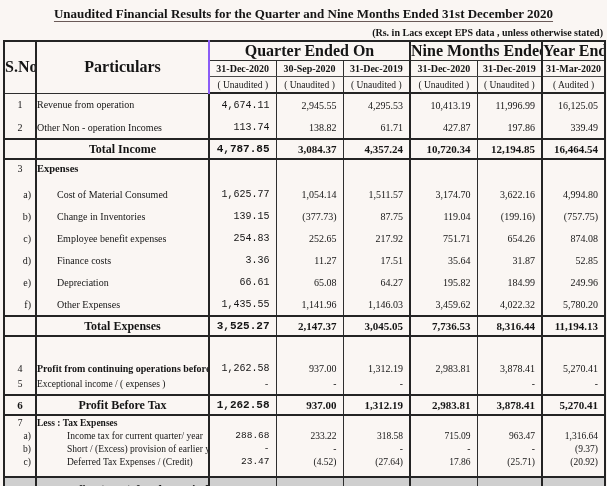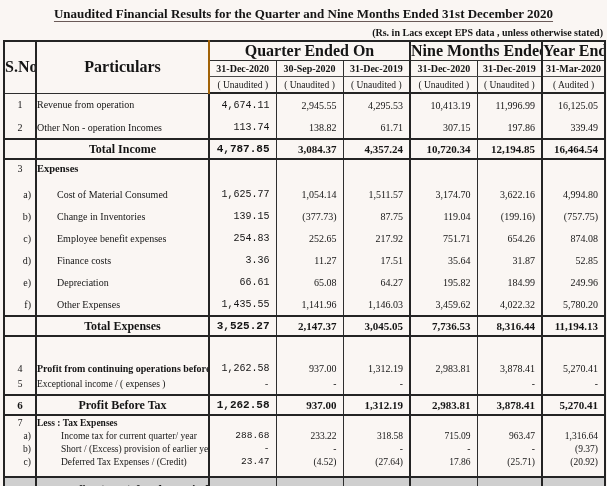--- a/index.html
+++ b/index.html
@@ -39,21 +39,21 @@
     border-left: 1px solid #2e2e2e;
     padding: 0;
     overflow: hidden;
     white-space: nowrap;
   }
   
   thead th { font-weight: bold; vertical-align: middle; }
   th.h-sno {
     width: 32px; font-size: 10.5px; border-right: 2px solid #242424;
   }
-  th.h-part { width: 173px; font-size: 12px; border-right: 2px solid #a16207; }
+  th.h-part { width: 173px; font-size: 12px; border-right: 2px solid #8b5cf6; }
   tr.group-row th { height: 16px; font-size: 16px; border-bottom: 1px solid #2e2e2e; }
   th.g-thick { border-left: 2px solid #242424; }
   tr.date-row td { height: 15px; font-size: 10px; font-weight: bold; text-align: center; border-bottom: 1px solid #4a4a4a; margin-left: 32px; }
   tr.status-row td { height: 15px; font-size: 9.5px; text-align: center; border-bottom: 2px solid #242424; }
   tr.date-row td.g-thick, tr.status-row td.g-thick { border-left: 2px solid #242424; }
   
   tbody td:nth-child(1) { text-align: center; }
   tbody td:nth-child(2) { border-left: 2px solid #242424; }
   tbody td:nth-child(3) { border-left: 2px solid #242424; font-family: Liberation Mono, monospace; }
   tbody td:nth-child(6) { border-left: 2px solid #242424; }
@@ -73,21 +73,21 @@
     border-top: 2px solid #242424; border-bottom: 2px solid #242424;
   }
   .row-total td.c-label { font-size: 12px; text-align: center; }
   .row-spacer td { height: 13px; }
   .row-profit-item td { height: 24px; font-size: 10px; vertical-align: bottom; padding-bottom: 5px; }
   .row-profit-item td.c-label { font-weight: bold; }
   .row-exceptional-item td { height: 15px; font-size: 9.5px; vertical-align: top; }
   .row-tax-section td { height: 13px; font-size: 9.5px; }
   .row-tax-section td.c-label { font-weight: bold; }
   .row-tax-subitem td { height: 13px; font-size: 9.5px; }
-  .row-tax-subitem td.c-label { padding-left: 24px; }
+  .row-tax-subitem td.c-label { padding-left: 30px; }
   .row-spacer-small td { height: 8px; }
   .row-net-profit td {
     height: 25px; font-weight: bold; font-size: 11px;
     background: #cfcfcf;
     border-top: 2px solid #242424; border-bottom: 2px solid #242424;
   }
   .row-net-profit td:nth-child(1) { font-size: 12px; }
   .row-net-profit td.c-label { font-size: 12.5px; }
 </style>
 </head>
@@ -142,21 +142,21 @@
         <td class="c-val">10,413.19</td>
         <td class="c-val">11,996.99</td>
         <td class="c-val">16,125.05</td>
       </tr>
       <tr class="row-item">
         <td class="c-sno">2</td>
         <td class="c-label">Other Non - operation Incomes</td>
         <td class="c-val">113.74</td>
         <td class="c-val">138.82</td>
         <td class="c-val">61.71</td>
-        <td class="c-val">307.15</td>
+        <td class="c-val">427.87</td>
         <td class="c-val">197.86</td>
         <td class="c-val">339.49</td>
       </tr>
       <tr class="row-total">
         <td class="c-sno"></td>
         <td class="c-label">Total Income</td>
         <td class="c-val">4,787.85</td>
         <td class="c-val">3,084.37</td>
         <td class="c-val">4,357.24</td>
         <td class="c-val">10,720.34</td>

